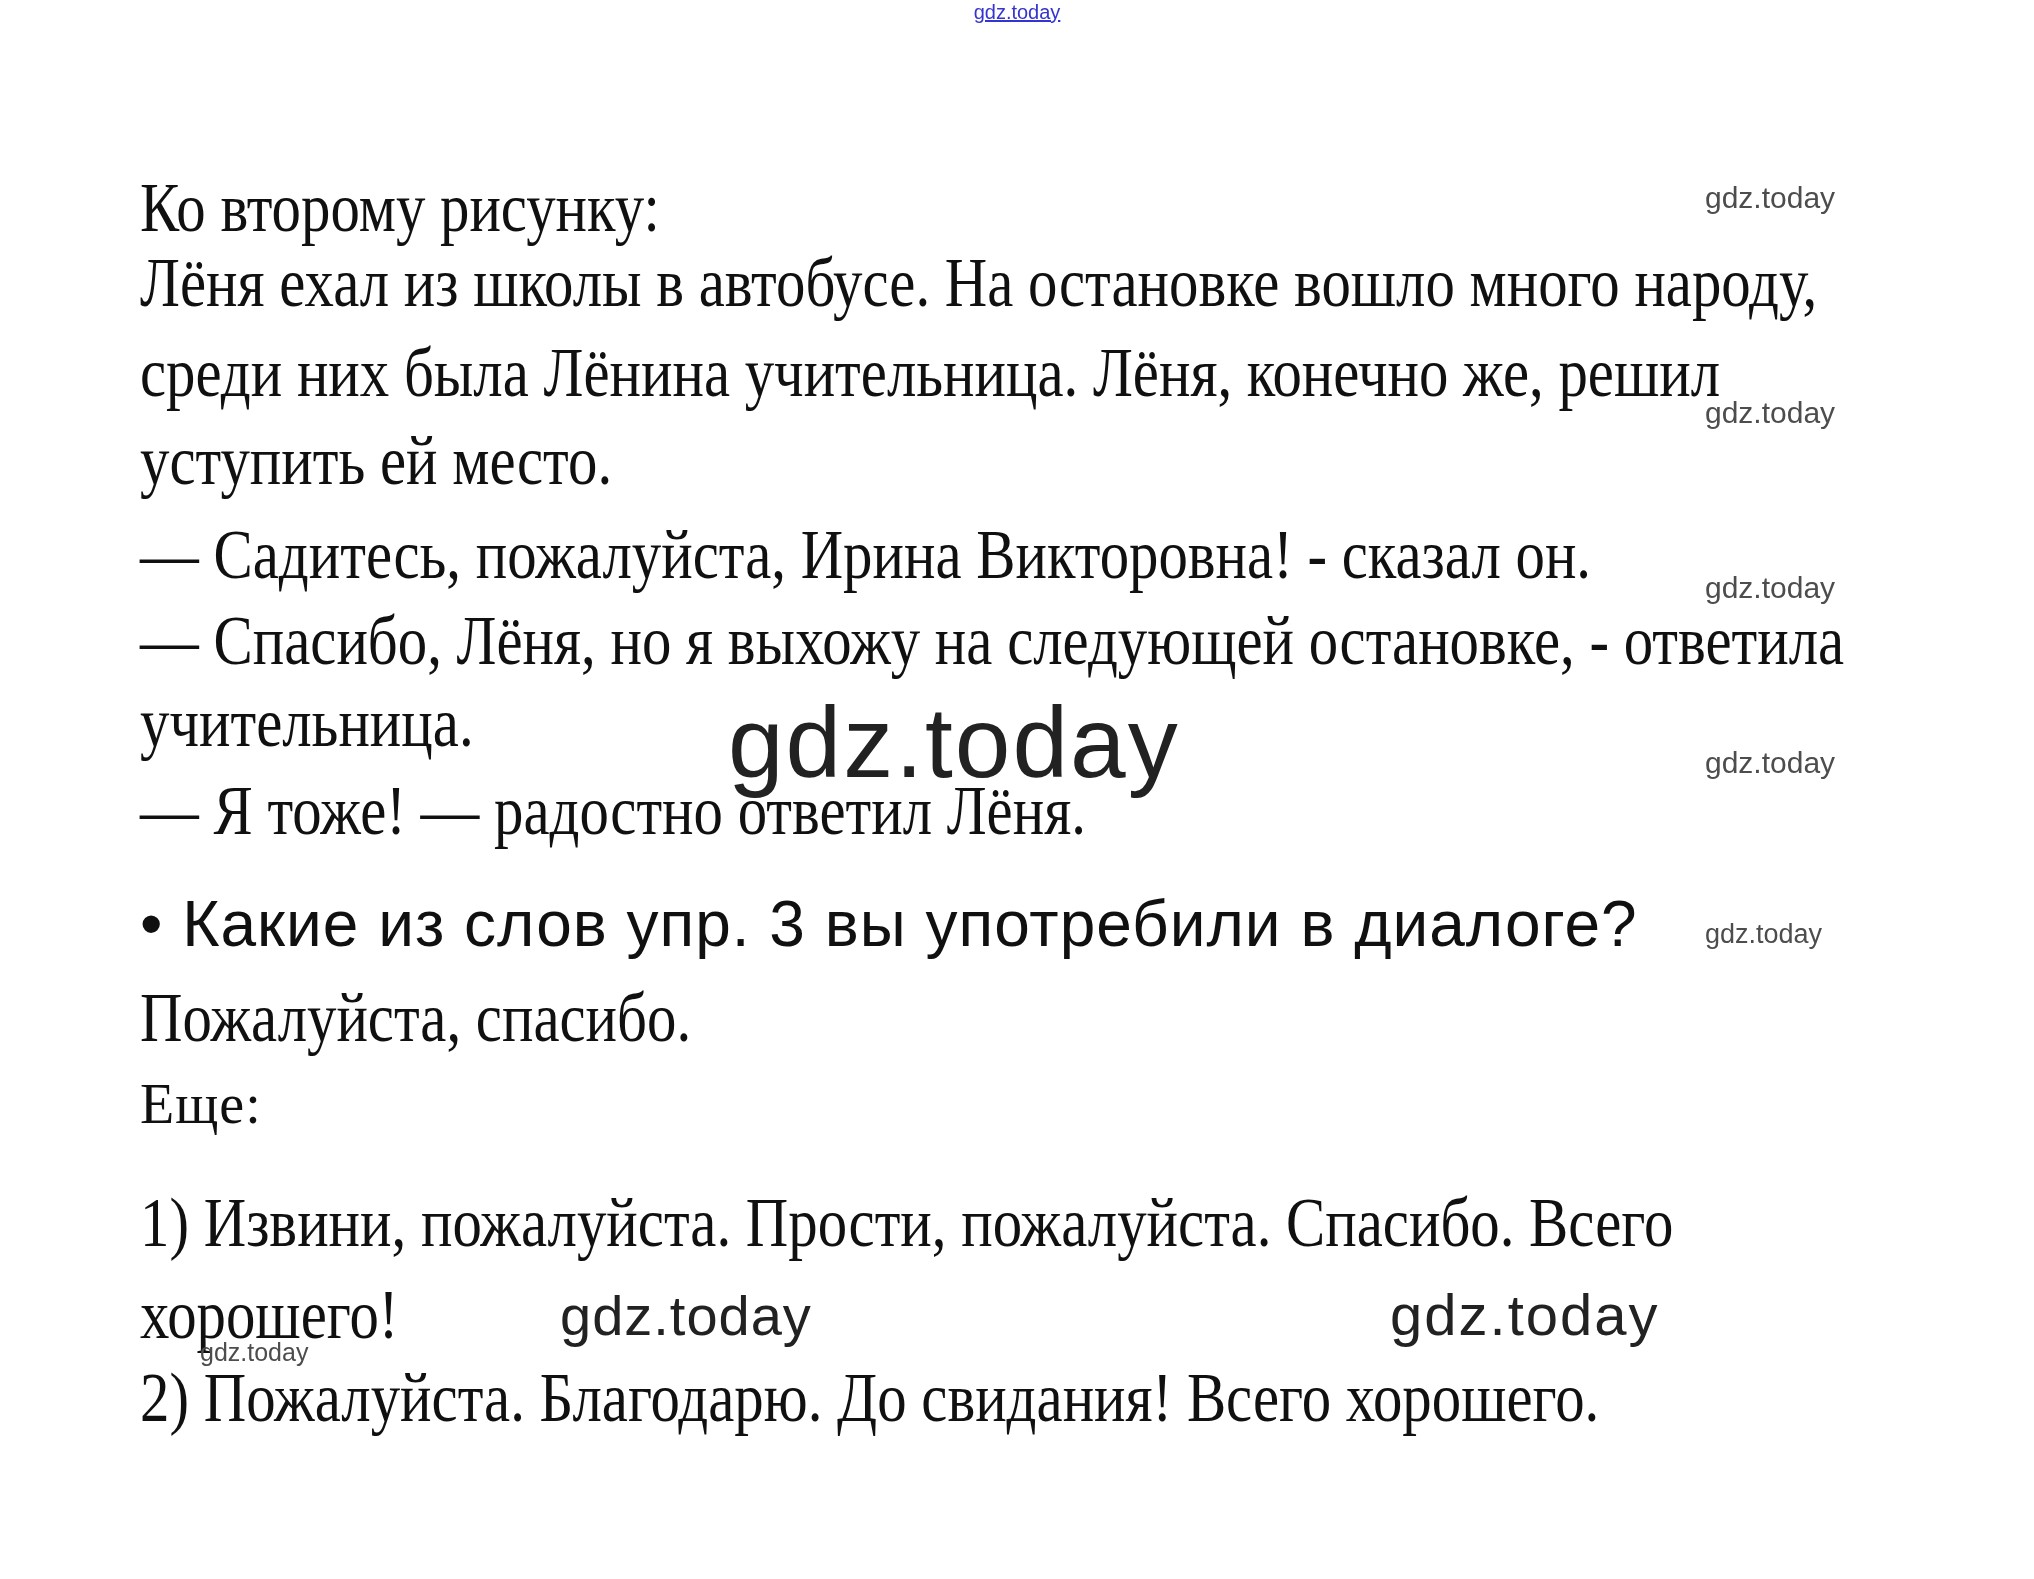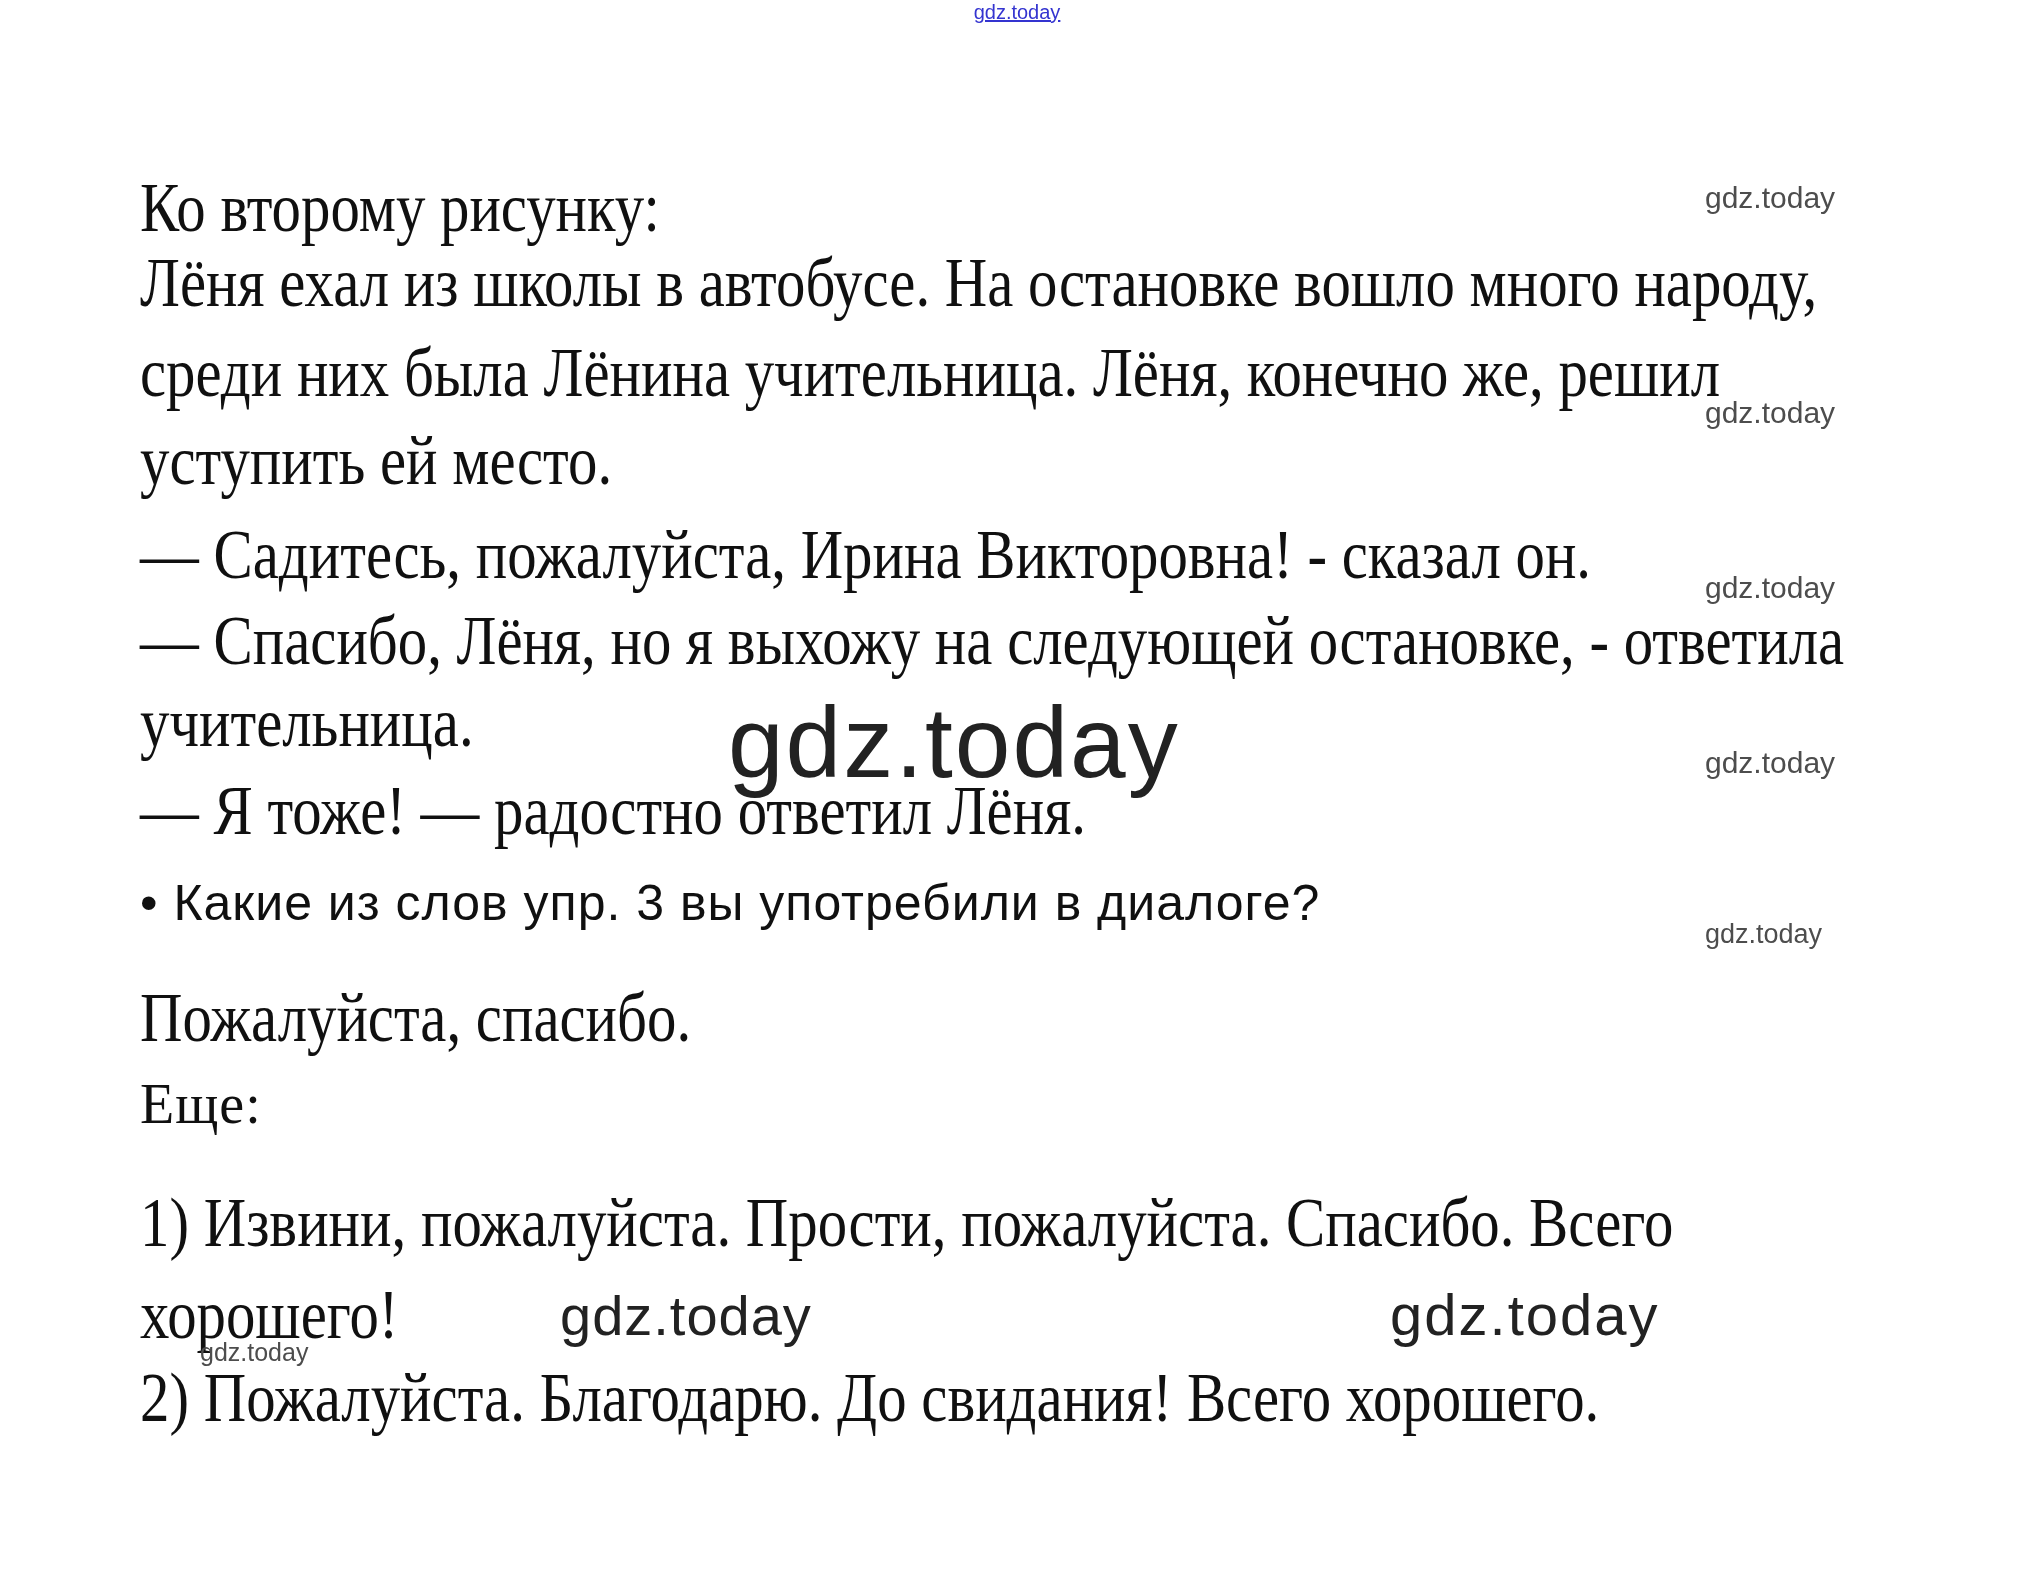--- a/index.html
+++ b/index.html
@@ -24,22 +24,23 @@
     color:var(--text);
   }
   .serif{
     font-family:"Liberation Serif", serif;
     font-size:70px;
     transform:scaleX(0.84);
     transform-origin:0 0;
   }
   .sans{
     font-family:"Liberation Sans", sans-serif;
-    font-size:50px;
+    font-size:64px;
     letter-spacing:1px;
+    margin-top:14px;
   }
   .sans-big{
     font-family:Liberation Serif, serif;
     font-size:56px;
     letter-spacing:1px;
   }
   
   #l-heading   {top:173px;}
   #l-story-1   {top:248px;}
   #l-story-2   {top:338px;}

